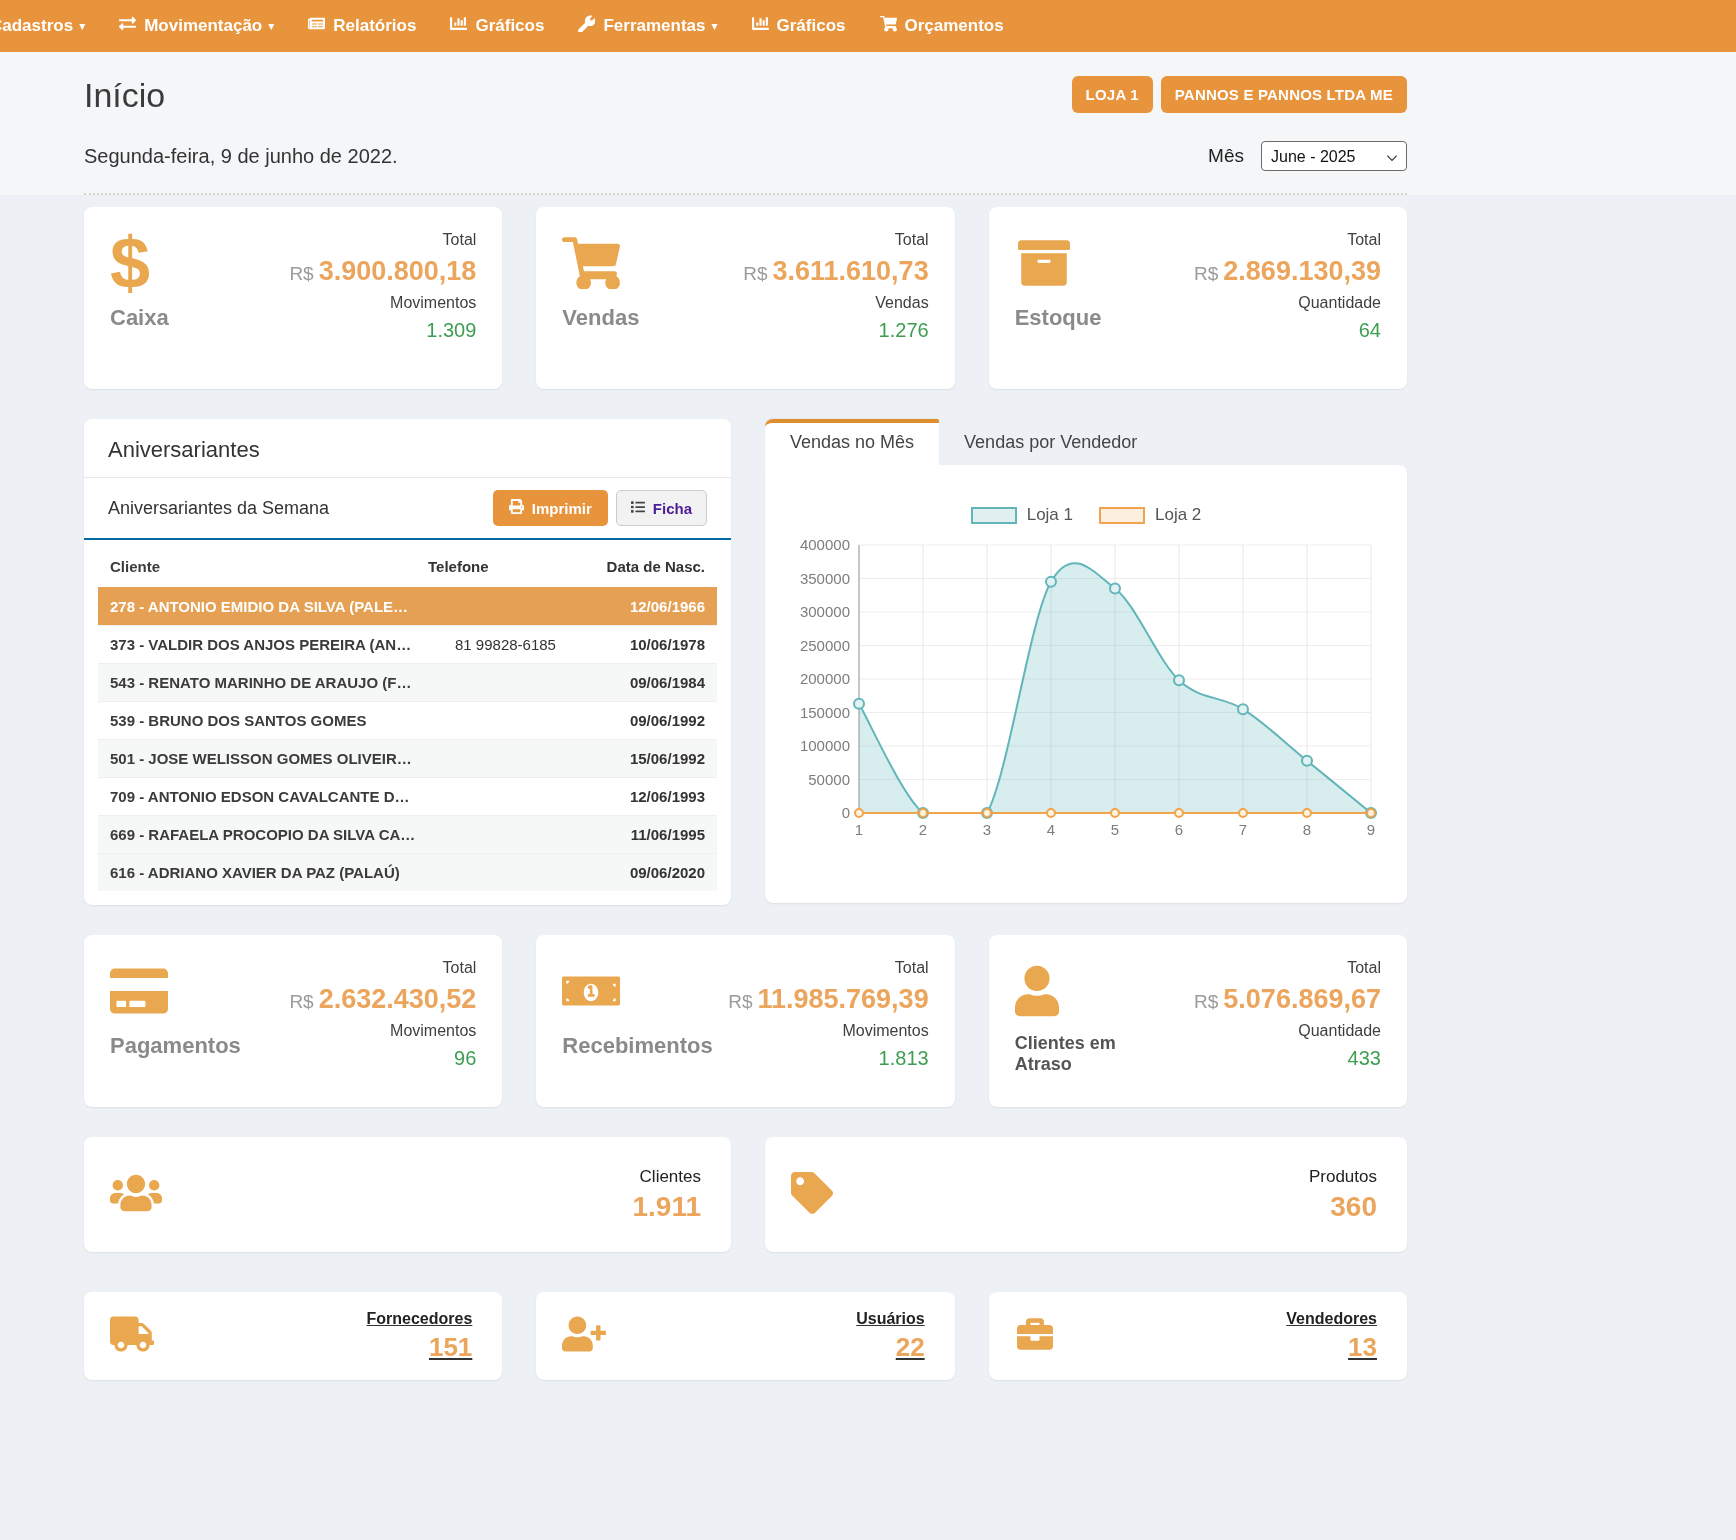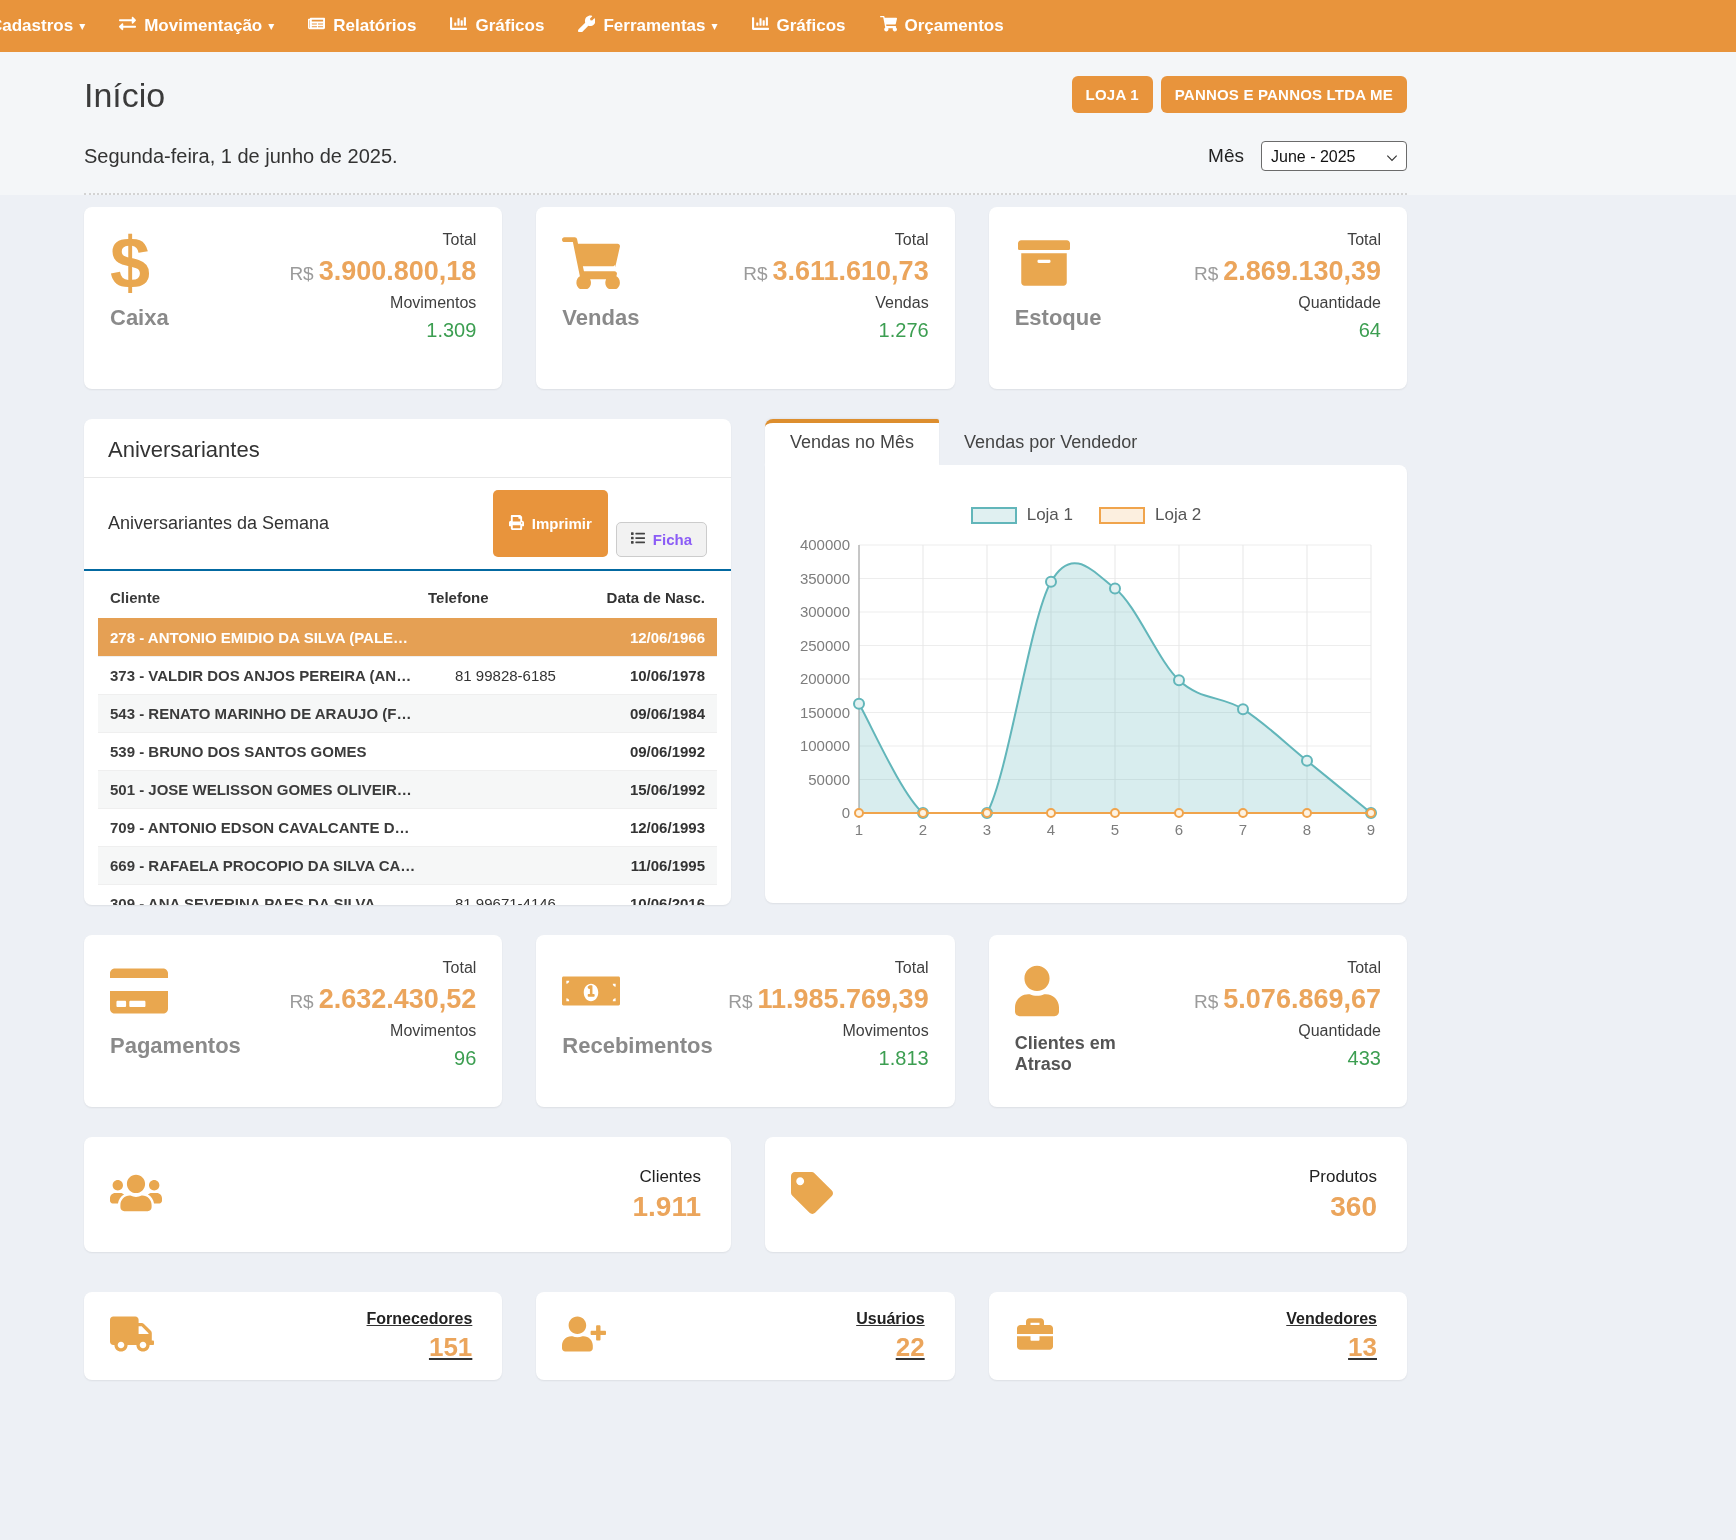--- a/index.html
+++ b/index.html
@@ -57,23 +57,23 @@
   .bd-panel { width:647px; height:486px; overflow:hidden; }
   .bd-title { font-size:22px; color:#333; padding:18px 24px 14px; border-bottom:1px solid #e8e8e8; }
   .bd-subrow { display:flex; justify-content:space-between; align-items:center; padding:12px 24px;
     border-bottom:2px solid #0369a1; }
   .bd-subtitle { font-size:18px; color:#333; }
   .bd-actions { display:flex; gap:8px; }
   .btn-print { display:flex; align-items:center; gap:8px; background:#e8943c; color:#fff;
     font-size:15px; font-weight:600; border:none; border-radius:5px; padding:9px 16px; cursor:pointer;
     font-family:inherit; }
   .btn-print svg { width:15px; height:15px; fill:#fff; }
-  .btn-ficha { display:flex; align-items:center; gap:8px; background:#f2f2f2; color:#8b5cf6;
+  .btn-ficha { display:flex; align-items:center; gap:8px; background:#f2f2f2; color:#4c1d95;
     font-size:15px; font-weight:600; border:1px solid #ccc; border-radius:5px; padding:8px 14px; cursor:pointer;
-    font-family:inherit;margin-top:32px; }
+    font-family:inherit; }
   .btn-ficha svg { width:14px; height:14px; fill:#444; }
   .bd-table { padding:6px 14px 0; }
   .bd-head { display:flex; padding:12px 12px; font-size:16px; font-weight:bold; color:#222;gap:27px; }
   .bd-row { display:flex; padding:10px 12px; border-top:1px solid #efefef; align-items:center; cursor:pointer; }
   .bd-row.even { background:#f6f7f7; }
   .col-cliente { flex:1; font-size:15px; font-weight:bold; color:#3b3b3b; white-space:nowrap; overflow:hidden; }
   .col-tel { width:150px; font-size:15px; color:#333; }
   .col-data { width:100px; text-align:right; font-size:15px; font-weight:600; color:#333; }
   .bd-head .col-data { font-weight:bold; }
   .bd-row.highlight { background:#e5a054; border-top-color:#e5a054; }
@@ -159,21 +159,21 @@
 <div class="header-strip">
   <div class="container">
     <div class="hdr-row1">
       <h1 class="page-title">Início</h1>
       <div class="hdr-buttons">
         <button class="btn-orange">LOJA 1</button>
         <button class="btn-orange">PANNOS E PANNOS LTDA ME</button>
       </div>
     </div>
     <div class="hdr-row2">
-      <div class="date-line">Segunda-feira, 1 de junho de 2025.</div>
+      <div class="date-line">Segunda-feira, 9 de junho de 2022.</div>
       <div class="month-picker">
         <span>Mês</span>
         <span class="select-wrap">
           <select>
             <option>June - 2025</option>
           </select>
           <span class="select-chevron">
             <svg viewBox="0 0 24 24">
                 <polyline points="4,8 12,16 20,8"></polyline>
               </svg>
@@ -286,25 +286,20 @@
       </div>
       <div class="bd-row">
         <div class="col-cliente">709 - ANTONIO EDSON CAVALCANTE D…</div>
           <div class="col-tel"></div>
           <div class="col-data">12/06/1993</div>
       </div>
       <div class="bd-row even">
         <div class="col-cliente">669 - RAFAELA PROCOPIO DA SILVA CA…</div>
           <div class="col-tel"></div>
           <div class="col-data">11/06/1995</div>
-      </div>
-      <div class="bd-row">
-        <div class="col-cliente">309 - ANA SEVERINA PAES DA SILVA</div>
-          <div class="col-tel">81 99671-4146</div>
-          <div class="col-data">10/06/2016</div>
       </div>
       <div class="bd-row even">
         <div class="col-cliente">616 - ADRIANO XAVIER DA PAZ (PALAÚ)</div>
           <div class="col-tel"></div>
           <div class="col-data">09/06/2020</div>
       </div>
     </div>
   </div>
 
   <div class="chart-panel">

